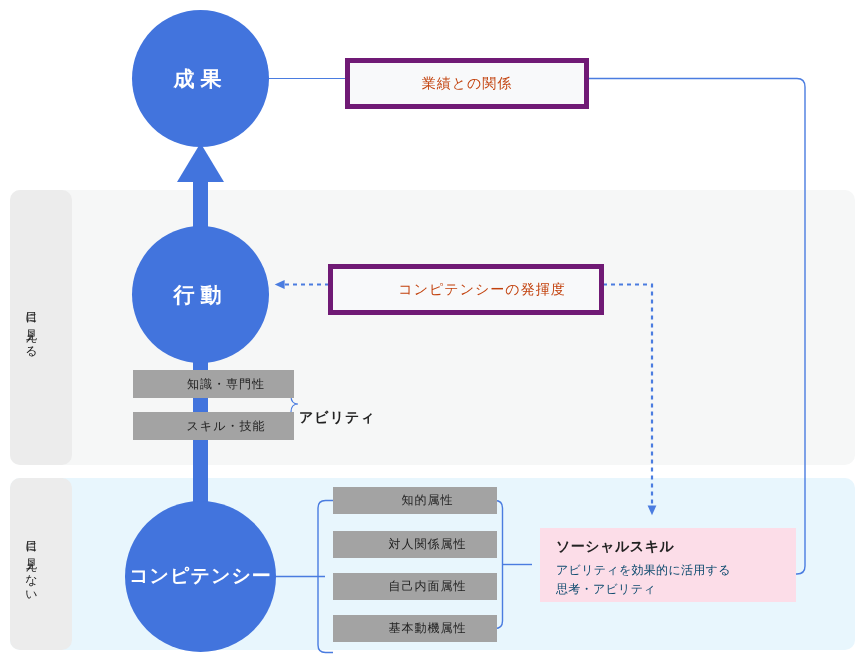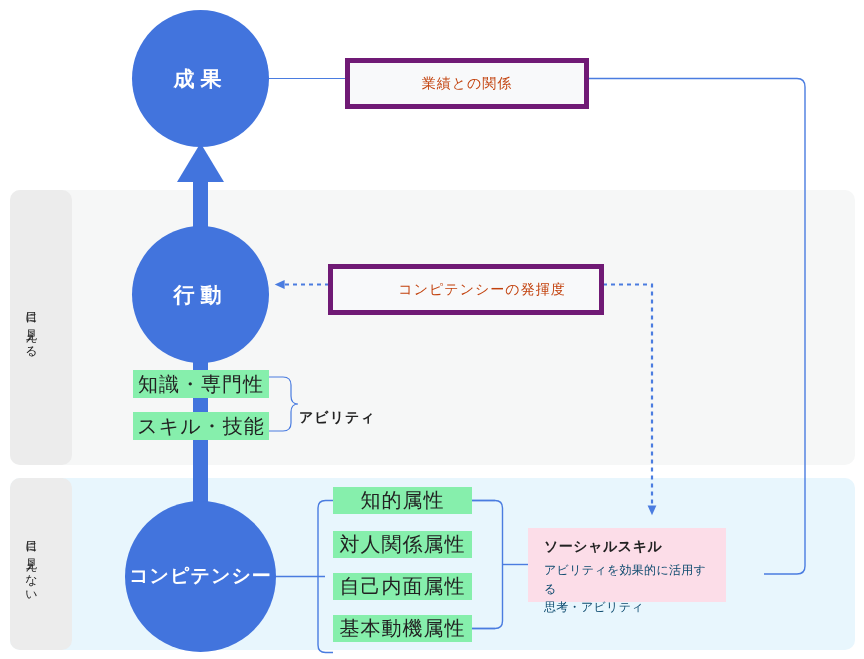--- a/index.html
+++ b/index.html
@@ -43,33 +43,33 @@
   .obox{
     position:absolute;background:#f8f9fa;border:5px solid #701a75;
     display:flex;align-items:center;justify-content:center;
     font-size:14px;color:#c2410c;letter-spacing:1px;
   }
   .obox-gyoseki{left:345px;top:58px;width:234px;height:41px;}
   .obox-hakki{left:328px;top:264px;width:234px;height:41px;padding-left:32px;}
 
   
   .pbox{
-    position:absolute;background:#86efac;
+    position:absolute;background:#a3a3a3;
     display:flex;align-items:center;justify-content:center;
-    font-size:20px;color:#222;letter-spacing:1px;
+    font-size:12px;color:#222;letter-spacing:1px;padding-left:25px;
   }
   .p-chishiki{left:133px;top:370px;width:136px;height:28px;}
   .p-skill{left:133px;top:412px;width:136px;height:28px;}
   .p-a1{left:333px;top:487px;width:139px;height:27px;}
   .p-a2{left:333px;top:531px;width:139px;height:27px;}
   .p-a3{left:333px;top:573px;width:139px;height:27px;}
   .p-a4{left:333px;top:615px;width:139px;height:27px;}
 
   .social{
-    position:absolute;left:528px;top:528px;width:198px;height:74px;
+    position:absolute;left:540px;top:528px;width:256px;height:74px;
     background:#fcdde8;padding:10px 14px 1px 16px;box-sizing:border-box;
   }
   .social-title{font-size:14px;font-weight:bold;color:#222;letter-spacing:0.5px;margin-bottom:5px;}
   .social-desc{font-size:12px;color:#0c4a6e;line-height:1.55;letter-spacing:0.3px;}
 
   .ability-label{
     position:absolute;left:299px;top:409px;
     font-size:14px;font-weight:bold;color:#222;letter-spacing:1px;
   }
 </style>

